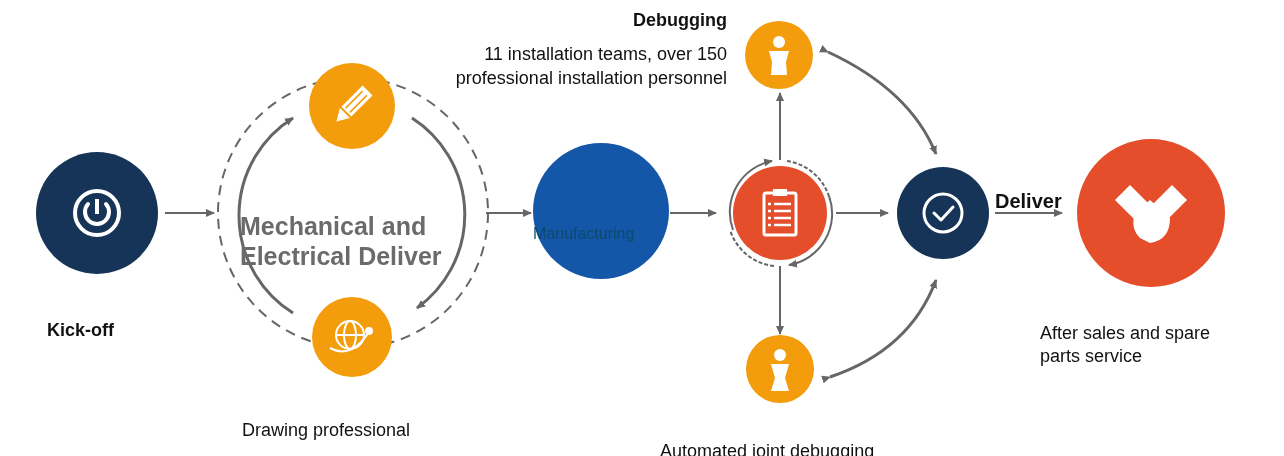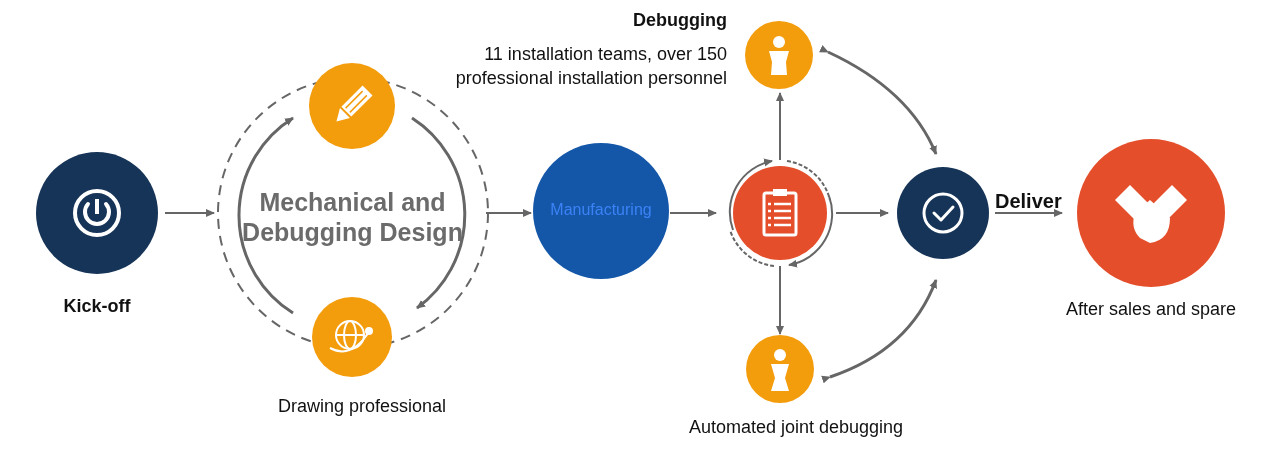--- a/index.html
+++ b/index.html
@@ -1,20 +1,20 @@
 <!DOCTYPE html>
 <html><head>
 <meta charset="utf-8">
 <style>
   html, body { margin:0; padding:0; background:#ffffff; }
   body { width:1284px; height:456px; position:relative; overflow:hidden;
          font-family:"Liberation Sans", "DejaVu Sans", sans-serif; }
   svg#diagram { position:absolute; left:0; top:0; }
   .lbl { position:absolute; color:#111; font-size:18px; white-space:nowrap; }
-  .center { text-align:center; }
+  .center { text-align:left;margin-top:24px; }
 </style>
 </head>
 <body>
 
 <svg id="diagram" width="1284" height="456" viewBox="0 0 1284 456">
   <defs>
     <marker id="ah" markerWidth="10" markerHeight="10" refX="8" refY="5" orient="auto" markerUnits="userSpaceOnUse">
       <path d="M0,1 L9,5 L0,9 Z" fill="#666"></path>
     </marker>
   </defs>
@@ -119,32 +119,33 @@
       <path d="M1187,200 L1172,185 L1152,205 L1167,220 Z"></path>
       <path d="M1135,213 L1150,200 L1170,218 Q1170,240 1150,243 L1140,238 Q1130,228 1135,213 Z"></path>
     </g>
   </g>
 </svg>
 
 <div class="lbl center" style="left:47px; top:296px; width:100px;font-weight:bold;">Kick-off</div>
 
 <div class="lbl center" style="left:240px; top:187px; width:225px; font-size:25px; font-weight:bold; color:#6B6B6B; line-height:30px;">
   <div>Mechanical and</div>
-  <div>Debugging Design</div>
+  <div>Electrical Deliver</div>
 </div>
 
 <div class="lbl center" style="left:242px; top:396px; width:240px;">Drawing professional</div>
 
-<div class="lbl center" style="left:533px; top:201px; width:136px; color:#3b82f6; font-size:16px;">Manufacturing</div>
+<div class="lbl center" style="left:533px; top:201px; width:136px; color:#0c4a6e; font-size:16px;">Manufacturing</div>
 
 <div class="lbl" style="left:620px; top:10px; width:107px; text-align:right; font-weight:bold;">Debugging</div>
 <div class="lbl" style="left:410px; top:42px; width:317px; text-align:right; line-height:24px;">
   <div>11 installation teams, over 150</div>
   <div>professional installation personnel</div>
 </div>
 
 <div class="lbl center" style="left:660px; top:417px; width:272px;">Automated joint debugging</div>
 
 <div class="lbl" style="left:995px; top:190px; font-size:20px; font-weight:bold;">Deliver</div>
 
 <div class="lbl center" style="left:1040px; top:298px; width:222px; line-height:23px;">
   <div>After sales and spare</div>
+  <div>parts service</div>
 </div>
 
 </body></html>

